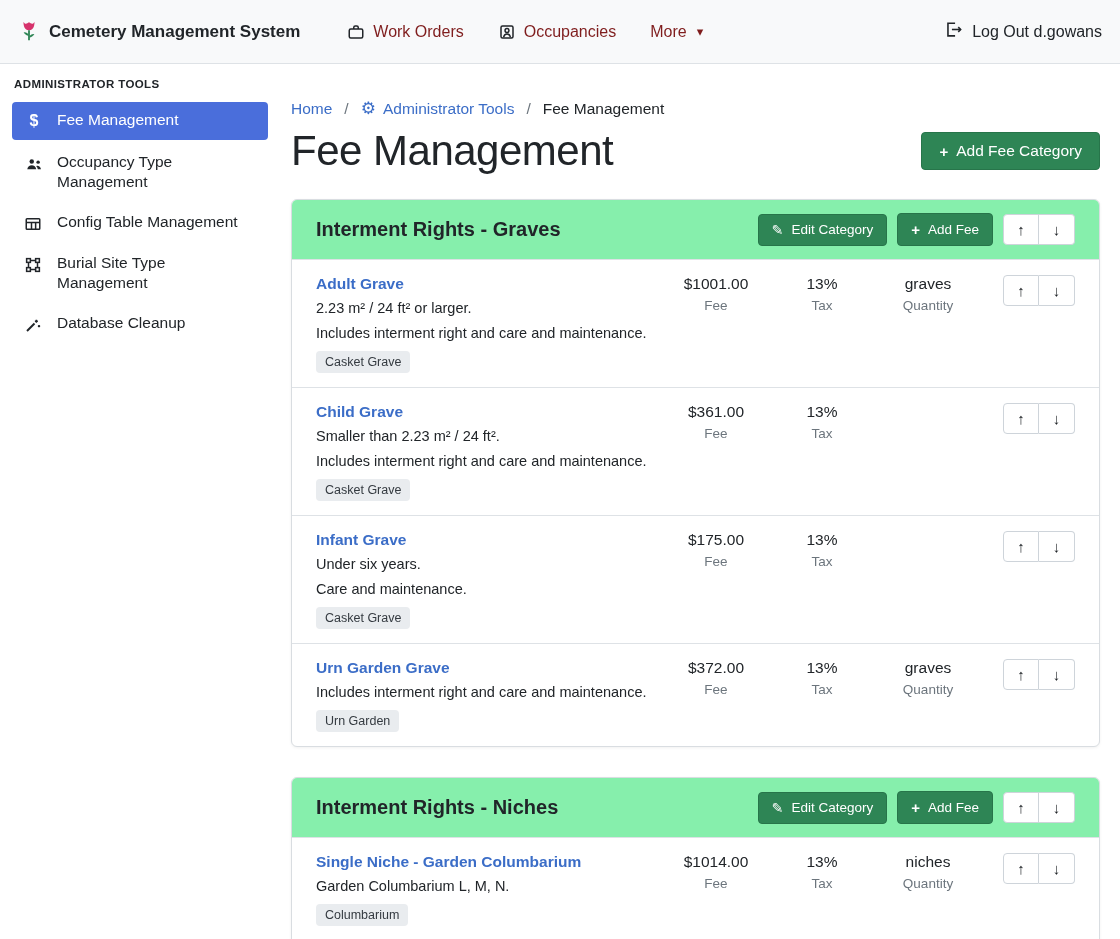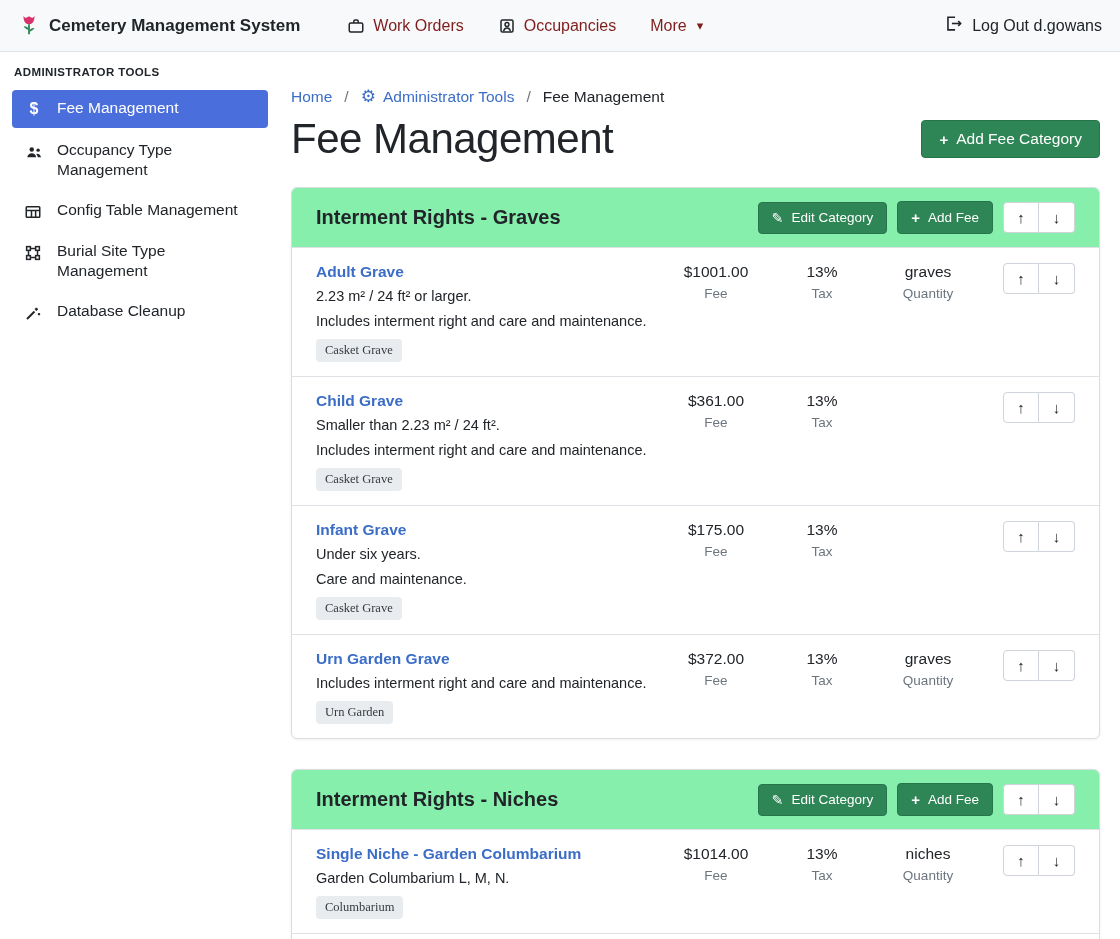--- a/index.html
+++ b/index.html
@@ -1,20 +1,20 @@
 <!DOCTYPE html>
 <html><head>
 <meta charset="utf-8">
 <style>
   * { margin:0; padding:0; box-sizing:border-box; }
   html,body { width:1120px; height:939px; overflow:hidden; background:#fff;
     font-family:"Liberation Sans","DejaVu Sans",sans-serif; color:#212529; }
 
   
-  .navbar { height:52px; background:#f8f9fa; border-bottom:1px solid #dee2e6;
+  .navbar { height:64px; background:#f8f9fa; border-bottom:1px solid #dee2e6;
     display:flex; align-items:center; padding:0 18px; }
   .brand { display:flex; align-items:center; gap:9px; font-weight:bold; font-size:17px; margin-right:30px; cursor:pointer; }
   .brand svg { display:block; }
   .nav-item { display:flex; align-items:center; gap:8px; font-size:16px; color:#7f1d1d;
     margin:0 17px; cursor:pointer; white-space:nowrap; }
   .nav-item svg { display:block; }
   .chev { font-size:13px; margin-left:2px; }
   .nav-right { margin-left:auto; display:flex; align-items:center; gap:9px; font-size:16px; cursor:pointer; }
 
   
@@ -59,21 +59,21 @@
   .btn-group .btn-arrow:first-child { border-radius:4px 0 0 4px; }
   .btn-group .btn-arrow:last-child { border-radius:0 4px 4px 0; border-left:none; }
 
   .fee-row { display:flex; align-items:flex-start; padding:15px 24px 14px; border-top:1px solid #dee2e6; }
   .fee-row:first-of-type { border-top:none; }
   .fee-left { flex:1; min-width:0; padding-right:8px; }
   .fee-name { display:inline-block; color:#3b6dc7; font-weight:600; font-size:15.5px;
     text-decoration:none; margin-bottom:7px; cursor:pointer; }
   .fee-desc { font-size:14.5px; margin-bottom:9px; }
   .tag { display:inline-block; background:#e9ecef; color:#343a40; border-radius:4px;
-    font-size:12.5px; padding:4px 9px; margin-top:1px;font-family:Liberation Serif, serif; }
+    font-size:12.5px; padding:4px 9px; margin-top:1px; }
   .cell { width:106px; flex-shrink:0; text-align:center; }
   .cell-val { font-size:15.5px; }
   .cell-lbl { font-size:13.5px; color:#6c757d; margin-top:5px; }
   .row-actions { width:94px; flex-shrink:0; display:flex; justify-content:flex-end; }
 </style>
 </head>
 <body>
 
 <div class="navbar">
   <div class="brand">

